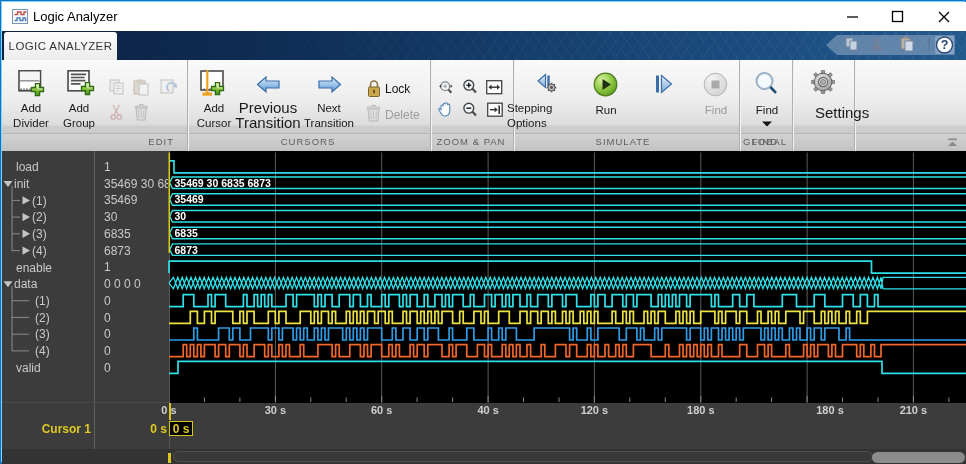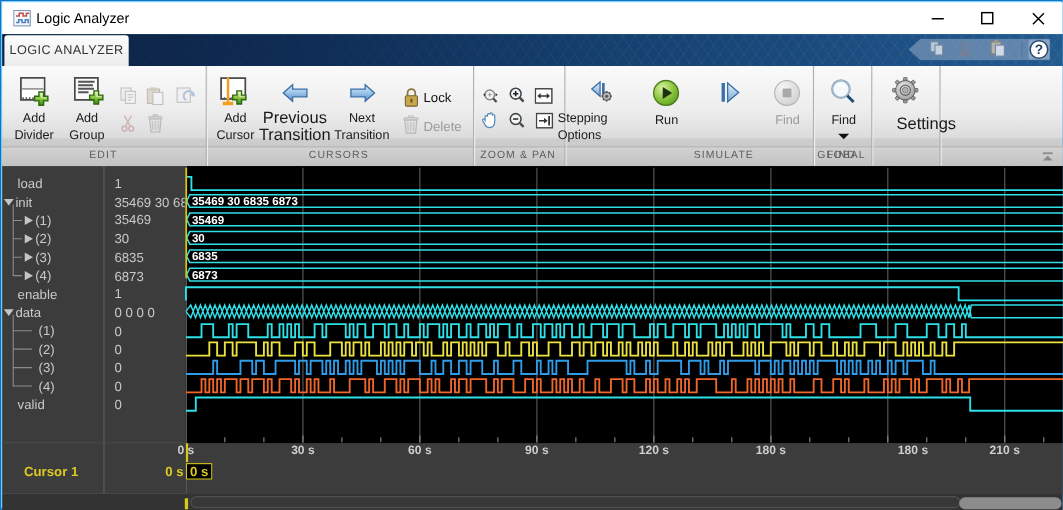--- a/index.html
+++ b/index.html
@@ -73,24 +73,24 @@
   </div>
  </div>
  <div id="bar">
   <div class="strip"></div>
   <div style="position:absolute;left:185px;top:0;width:1px;height:91px;background:#b0b0b0;box-shadow:1px 0 0 #f2f2f2"></div>
 <div style="position:absolute;left:428px;top:0;width:1px;height:91px;background:#b0b0b0;box-shadow:1px 0 0 #f2f2f2"></div>
 <div style="position:absolute;left:511px;top:0;width:1px;height:91px;background:#b0b0b0;box-shadow:1px 0 0 #f2f2f2"></div>
 <div style="position:absolute;left:737px;top:0;width:1px;height:91px;background:#b0b0b0;box-shadow:1px 0 0 #f2f2f2"></div>
 <div style="position:absolute;left:790px;top:0;width:1px;height:91px;background:#b0b0b0;box-shadow:1px 0 0 #f2f2f2"></div>
 <div style="position:absolute;left:852px;top:0;width:1px;height:91px;background:#b0b0b0;box-shadow:1px 0 0 #f2f2f2"></div>
-  <div style="position:absolute;left:92px;top:76px;width:160px;margin-left:-80px;text-align:center;font-size:9.5px;letter-spacing:1px;color:#5c5c5c">EDIT</div>
+  <div style="position:absolute;left:92px;top:76px;width:160px;margin-left:-80px;text-align:right;font-size:9.5px;letter-spacing:1px;color:#5c5c5c">EDIT</div>
 <div style="position:absolute;left:306px;top:76px;width:160px;margin-left:-80px;text-align:center;font-size:9.5px;letter-spacing:1px;color:#5c5c5c">CURSORS</div>
 <div style="position:absolute;left:469px;top:76px;width:160px;margin-left:-80px;text-align:center;font-size:9.5px;letter-spacing:1px;color:#5c5c5c">ZOOM &amp; PAN</div>
-<div style="position:absolute;left:656px;top:76px;width:160px;margin-left:-80px;text-align:center;font-size:9.5px;letter-spacing:1px;color:#5c5c5c">SIMULATE</div>
+<div style="position:absolute;left:621px;top:76px;width:160px;margin-left:-80px;text-align:center;font-size:9.5px;letter-spacing:1px;color:#5c5c5c">SIMULATE</div>
 <div style="position:absolute;left:763px;top:76px;width:160px;margin-left:-80px;text-align:center;font-size:9.5px;letter-spacing:1px;color:#5c5c5c">FIND</div>
 <div style="position:absolute;left:821px;top:76px;width:160px;margin-left:-80px;text-align:left;font-size:9.5px;letter-spacing:1px;color:#5c5c5c">GLOBAL</div>
   <svg style="position:absolute;left:16px;top:10px" width="28" height="28" viewBox="0 0 28 28">
         <rect x="1" y="0.8" width="21.5" height="20" fill="#fff" stroke="#4a4a4a" stroke-width="1.6"></rect>
         <rect x="2" y="1.8" width="19.5" height="8.5" fill="#f4f4f4"></rect>
         <path d="M2 10.8 H21.5" stroke="#9a9a9a" stroke-width="1.6"></path>
         <path d="M3 20 v-1.6 M6 20 v-1.6 M9 20 v-1.6 M12 20 v-1.6" stroke="#555" stroke-width="1.4"></path>
         <defs>
           <linearGradient id="gpg" x1="0" y1="0" x2="0" y2="1">
             <stop offset="0" stop-color="#d9f0a4"></stop>
@@ -433,27 +433,27 @@
 <path d="M168 305.6 L182.2 305.6 L182.2 293.6 L192.8 293.6 L192.8 305.6 L207 305.6 L207 293.6 L210.5 293.6 L210.5 305.6 L214.1 305.6 L214.1 293.6 L224.7 293.6 L224.7 305.6 L242.4 305.6 L242.4 293.6 L246 293.6 L246 305.6 L253.1 305.6 L253.1 293.6 L256.6 293.6 L256.6 305.6 L260.2 305.6 L260.2 293.6 L263.7 293.6 L263.7 305.6 L267.3 305.6 L267.3 293.6 L270.8 293.6 L270.8 305.6 L285 305.6 L285 293.6 L292.1 293.6 L292.1 305.6 L295.6 305.6 L295.6 293.6 L313.3 293.6 L313.3 305.6 L316.9 305.6 L316.9 293.6 L320.4 293.6 L320.4 305.6 L324 305.6 L324 293.6 L331.1 293.6 L331.1 305.6 L338.2 305.6 L338.2 293.6 L348.8 293.6 L348.8 305.6 L352.3 305.6 L352.3 293.6 L359.4 293.6 L359.4 305.6 L366.5 305.6 L366.5 293.6 L370.1 293.6 L370.1 305.6 L380.7 305.6 L380.7 293.6 L384.2 293.6 L384.2 305.6 L387.8 305.6 L387.8 293.6 L398.4 293.6 L398.4 305.6 L402 305.6 L402 293.6 L405.5 293.6 L405.5 305.6 L409.1 305.6 L409.1 293.6 L416.2 293.6 L416.2 305.6 L423.2 305.6 L423.2 293.6 L426.8 293.6 L426.8 305.6 L433.9 305.6 L433.9 293.6 L441 293.6 L441 305.6 L444.5 305.6 L444.5 293.6 L448.1 293.6 L448.1 305.6 L451.6 305.6 L451.6 293.6 L462.2 293.6 L462.2 305.6 L469.3 305.6 L469.3 293.6 L472.9 293.6 L472.9 305.6 L483.5 305.6 L483.5 293.6 L490.6 293.6 L490.6 305.6 L494.1 305.6 L494.1 293.6 L501.2 293.6 L501.2 305.6 L504.8 305.6 L504.8 293.6 L508.3 293.6 L508.3 305.6 L511.9 305.6 L511.9 293.6 L519 293.6 L519 305.6 L526 305.6 L526 293.6 L529.6 293.6 L529.6 305.6 L536.7 305.6 L536.7 293.6 L547.3 293.6 L547.3 305.6 L550.9 305.6 L550.9 293.6 L561.5 293.6 L561.5 305.6 L565 305.6 L565 293.6 L575.7 293.6 L575.7 305.6 L589.9 305.6 L589.9 293.6 L593.4 293.6 L593.4 305.6 L596.9 305.6 L596.9 293.6 L604 293.6 L604 305.6 L611.1 305.6 L611.1 293.6 L621.8 293.6 L621.8 305.6 L625.3 305.6 L625.3 293.6 L632.4 293.6 L632.4 305.6 L635.9 305.6 L635.9 293.6 L650.1 293.6 L650.1 305.6 L657.2 305.6 L657.2 293.6 L660.8 293.6 L660.8 305.6 L664.3 305.6 L664.3 293.6 L667.8 293.6 L667.8 305.6 L671.4 305.6 L671.4 293.6 L674.9 293.6 L674.9 305.6 L678.5 305.6 L678.5 293.6 L685.6 293.6 L685.6 305.6 L689.1 305.6 L689.1 293.6 L710.4 293.6 L710.4 305.6 L713.9 305.6 L713.9 293.6 L717.5 293.6 L717.5 305.6 L731.7 305.6 L731.7 293.6 L738.7 293.6 L738.7 305.6 L745.8 305.6 L745.8 293.6 L752.9 293.6 L752.9 305.6 L781.3 305.6 L781.3 293.6 L795.5 293.6 L795.5 305.6 L813.2 305.6 L813.2 293.6 L823.8 293.6 L823.8 305.6 L841.5 305.6 L841.5 293.6 L852.2 293.6 L852.2 305.6 L859.3 305.6 L859.3 293.6 L866.4 293.6 L866.4 305.6 L873.5 305.6 L873.5 293.6 L877 293.6 L877 305.6 L880 305.6 L966 305.6" fill="none" stroke="#2ee1e8" stroke-width="1.7"></path>
 <path d="M168 322.3 L189.3 322.3 L189.3 310.3 L196.4 310.3 L196.4 322.3 L203.4 322.3 L203.4 310.3 L210.5 310.3 L210.5 322.3 L214.1 322.3 L214.1 310.3 L231.8 310.3 L231.8 322.3 L238.9 322.3 L238.9 310.3 L242.4 310.3 L242.4 322.3 L246 322.3 L246 310.3 L253.1 310.3 L253.1 322.3 L267.3 322.3 L267.3 310.3 L274.3 310.3 L274.3 322.3 L277.9 322.3 L277.9 310.3 L285 310.3 L285 322.3 L299.2 322.3 L299.2 310.3 L309.8 310.3 L309.8 322.3 L313.3 322.3 L313.3 310.3 L316.9 310.3 L316.9 322.3 L320.4 322.3 L320.4 310.3 L327.5 310.3 L327.5 322.3 L331.1 322.3 L331.1 310.3 L334.6 310.3 L334.6 322.3 L345.3 322.3 L345.3 310.3 L348.8 310.3 L348.8 322.3 L352.3 322.3 L352.3 310.3 L355.9 310.3 L355.9 322.3 L359.4 322.3 L359.4 310.3 L363 310.3 L363 322.3 L366.5 322.3 L366.5 310.3 L373.6 310.3 L373.6 322.3 L377.2 322.3 L377.2 310.3 L384.2 310.3 L384.2 322.3 L387.8 322.3 L387.8 310.3 L391.3 310.3 L391.3 322.3 L402 322.3 L402 310.3 L405.5 310.3 L405.5 322.3 L409.1 322.3 L409.1 310.3 L416.2 310.3 L416.2 322.3 L419.7 322.3 L419.7 310.3 L423.2 310.3 L423.2 322.3 L426.8 322.3 L426.8 310.3 L430.3 310.3 L430.3 322.3 L433.9 322.3 L433.9 310.3 L437.4 310.3 L437.4 322.3 L441 322.3 L441 310.3 L451.6 310.3 L451.6 322.3 L458.7 322.3 L458.7 310.3 L462.2 310.3 L462.2 322.3 L472.9 322.3 L472.9 310.3 L480 310.3 L480 322.3 L483.5 322.3 L483.5 310.3 L487.1 310.3 L487.1 322.3 L497.7 322.3 L497.7 310.3 L508.3 310.3 L508.3 322.3 L519 322.3 L519 310.3 L526 310.3 L526 322.3 L529.6 322.3 L529.6 310.3 L536.7 310.3 L536.7 322.3 L540.2 322.3 L540.2 310.3 L547.3 310.3 L547.3 322.3 L550.9 322.3 L550.9 310.3 L554.4 310.3 L554.4 322.3 L561.5 322.3 L561.5 310.3 L565 310.3 L565 322.3 L568.6 322.3 L568.6 310.3 L572.1 310.3 L572.1 322.3 L579.2 322.3 L579.2 310.3 L582.8 310.3 L582.8 322.3 L586.3 322.3 L586.3 310.3 L589.9 310.3 L589.9 322.3 L593.4 322.3 L593.4 310.3 L596.9 310.3 L596.9 322.3 L611.1 322.3 L611.1 310.3 L614.7 310.3 L614.7 322.3 L621.8 322.3 L621.8 310.3 L625.3 310.3 L625.3 322.3 L628.8 322.3 L628.8 310.3 L632.4 310.3 L632.4 322.3 L643 322.3 L643 310.3 L646.6 310.3 L646.6 322.3 L650.1 322.3 L650.1 310.3 L653.7 310.3 L653.7 322.3 L657.2 322.3 L657.2 310.3 L664.3 310.3 L664.3 322.3 L674.9 322.3 L674.9 310.3 L678.5 310.3 L678.5 322.3 L682 322.3 L682 310.3 L685.6 310.3 L685.6 322.3 L689.1 322.3 L689.1 310.3 L692.7 310.3 L692.7 322.3 L699.7 322.3 L699.7 310.3 L713.9 310.3 L713.9 322.3 L717.5 322.3 L717.5 310.3 L721 310.3 L721 322.3 L724.6 322.3 L724.6 310.3 L735.2 310.3 L735.2 322.3 L738.7 322.3 L738.7 310.3 L745.8 310.3 L745.8 322.3 L756.5 322.3 L756.5 310.3 L760 310.3 L760 322.3 L767.1 322.3 L767.1 310.3 L770.6 310.3 L770.6 322.3 L774.2 322.3 L774.2 310.3 L777.7 310.3 L777.7 322.3 L784.8 322.3 L784.8 310.3 L799 310.3 L799 322.3 L802.6 322.3 L802.6 310.3 L813.2 310.3 L813.2 322.3 L820.3 322.3 L820.3 310.3 L823.8 310.3 L823.8 322.3 L827.4 322.3 L827.4 310.3 L830.9 310.3 L830.9 322.3 L834.5 322.3 L834.5 310.3 L838 310.3 L838 322.3 L845.1 322.3 L845.1 310.3 L848.6 310.3 L848.6 322.3 L855.7 322.3 L855.7 310.3 L859.3 310.3 L859.3 322.3 L866.4 322.3 L866.4 310.3 L880 310.3 L966 310.3" fill="none" stroke="#ece340" stroke-width="1.7"></path>
 <path d="M168 339 L192.8 339 L192.8 327 L196.4 327 L196.4 339 L217.6 339 L217.6 327 L228.3 327 L228.3 339 L231.8 339 L231.8 327 L238.9 327 L238.9 339 L249.5 339 L249.5 327 L267.3 327 L267.3 339 L270.8 339 L270.8 327 L277.9 327 L277.9 339 L281.4 339 L281.4 327 L292.1 327 L292.1 339 L295.6 339 L295.6 327 L299.2 327 L299.2 339 L302.7 339 L302.7 327 L306.3 327 L306.3 339 L313.3 339 L313.3 327 L316.9 327 L316.9 339 L320.4 339 L320.4 327 L324 327 L324 339 L327.5 339 L327.5 327 L341.7 327 L341.7 339 L345.3 339 L345.3 327 L348.8 327 L348.8 339 L352.3 339 L352.3 327 L355.9 327 L355.9 339 L359.4 339 L359.4 327 L363 327 L363 339 L366.5 339 L366.5 327 L380.7 327 L380.7 339 L391.3 339 L391.3 327 L394.9 327 L394.9 339 L402 339 L402 327 L409.1 327 L409.1 339 L416.2 339 L416.2 327 L423.2 327 L423.2 339 L426.8 339 L426.8 327 L437.4 327 L437.4 339 L448.1 339 L448.1 327 L451.6 327 L451.6 339 L465.8 339 L465.8 327 L472.9 327 L472.9 339 L487.1 339 L487.1 327 L490.6 327 L490.6 339 L497.7 339 L497.7 327 L501.2 327 L501.2 339 L504.8 339 L504.8 327 L515.4 327 L515.4 339 L533.1 339 L533.1 327 L568.6 327 L568.6 339 L572.1 339 L572.1 327 L575.7 327 L575.7 339 L586.3 339 L586.3 327 L589.9 327 L589.9 339 L596.9 339 L596.9 327 L618.2 327 L618.2 339 L625.3 339 L625.3 327 L635.9 327 L635.9 339 L639.5 339 L639.5 327 L643 327 L643 339 L653.7 339 L653.7 327 L657.2 327 L657.2 339 L660.8 339 L660.8 327 L685.6 327 L685.6 339 L689.1 339 L689.1 327 L699.7 327 L699.7 339 L703.3 339 L703.3 327 L706.8 327 L706.8 339 L710.4 339 L710.4 327 L717.5 327 L717.5 339 L721 339 L721 327 L724.6 327 L724.6 339 L728.1 339 L728.1 327 L731.7 327 L731.7 339 L735.2 339 L735.2 327 L738.7 327 L738.7 339 L742.3 339 L742.3 327 L760 327 L760 339 L763.6 339 L763.6 327 L767.1 327 L767.1 339 L770.6 339 L770.6 327 L774.2 327 L774.2 339 L777.7 339 L777.7 327 L781.3 327 L781.3 339 L788.4 339 L788.4 327 L791.9 327 L791.9 339 L795.5 339 L795.5 327 L799 327 L799 339 L806.1 339 L806.1 327 L809.6 327 L809.6 339 L813.2 339 L813.2 327 L820.3 327 L820.3 339 L823.8 339 L823.8 327 L838 327 L838 339 L845.1 339 L845.1 327 L848.6 327 L848.6 339 L858 339 L966 339" fill="none" stroke="#2f9ce8" stroke-width="1.7"></path>
 <path d="M168 355.7 L182.2 355.7 L182.2 343.7 L185.7 343.7 L185.7 355.7 L189.3 355.7 L189.3 343.7 L192.8 343.7 L192.8 355.7 L196.4 355.7 L196.4 343.7 L199.9 343.7 L199.9 355.7 L203.4 355.7 L203.4 343.7 L214.1 343.7 L214.1 355.7 L217.6 355.7 L217.6 343.7 L224.7 343.7 L224.7 355.7 L228.3 355.7 L228.3 343.7 L238.9 343.7 L238.9 355.7 L242.4 355.7 L242.4 343.7 L246 343.7 L246 355.7 L253.1 355.7 L253.1 343.7 L263.7 343.7 L263.7 355.7 L267.3 355.7 L267.3 343.7 L270.8 343.7 L270.8 355.7 L277.9 355.7 L277.9 343.7 L281.4 343.7 L281.4 355.7 L285 355.7 L285 343.7 L288.5 343.7 L288.5 355.7 L299.2 355.7 L299.2 343.7 L302.7 343.7 L302.7 355.7 L316.9 355.7 L316.9 343.7 L331.1 343.7 L331.1 355.7 L334.6 355.7 L334.6 343.7 L338.2 343.7 L338.2 355.7 L348.8 355.7 L348.8 343.7 L359.4 343.7 L359.4 355.7 L363 355.7 L363 343.7 L366.5 343.7 L366.5 355.7 L370.1 355.7 L370.1 343.7 L380.7 343.7 L380.7 355.7 L387.8 355.7 L387.8 343.7 L391.3 343.7 L391.3 355.7 L394.9 355.7 L394.9 343.7 L398.4 343.7 L398.4 355.7 L409.1 355.7 L409.1 343.7 L412.6 343.7 L412.6 355.7 L416.2 355.7 L416.2 343.7 L423.2 343.7 L423.2 355.7 L426.8 355.7 L426.8 343.7 L441 343.7 L441 355.7 L448.1 355.7 L448.1 343.7 L451.6 343.7 L451.6 355.7 L455.1 355.7 L455.1 343.7 L465.8 343.7 L465.8 355.7 L476.4 355.7 L476.4 343.7 L483.5 343.7 L483.5 355.7 L487.1 355.7 L487.1 343.7 L490.6 343.7 L490.6 355.7 L501.2 355.7 L501.2 343.7 L504.8 343.7 L504.8 355.7 L508.3 355.7 L508.3 343.7 L511.9 343.7 L511.9 355.7 L515.4 355.7 L515.4 343.7 L519 343.7 L519 355.7 L526 355.7 L526 343.7 L529.6 343.7 L529.6 355.7 L540.2 355.7 L540.2 343.7 L543.8 343.7 L543.8 355.7 L554.4 355.7 L554.4 343.7 L565 343.7 L565 355.7 L568.6 355.7 L568.6 343.7 L575.7 343.7 L575.7 355.7 L586.3 355.7 L586.3 343.7 L589.9 343.7 L589.9 355.7 L593.4 355.7 L593.4 343.7 L596.9 343.7 L596.9 355.7 L604 355.7 L604 343.7 L607.6 343.7 L607.6 355.7 L614.7 355.7 L614.7 343.7 L618.2 343.7 L618.2 355.7 L621.8 355.7 L621.8 343.7 L625.3 343.7 L625.3 355.7 L632.4 355.7 L632.4 343.7 L650.1 343.7 L650.1 355.7 L664.3 355.7 L664.3 343.7 L667.8 343.7 L667.8 355.7 L678.5 355.7 L678.5 343.7 L682 343.7 L682 355.7 L685.6 355.7 L685.6 343.7 L689.1 343.7 L689.1 355.7 L692.7 355.7 L692.7 343.7 L696.2 343.7 L696.2 355.7 L699.7 355.7 L699.7 343.7 L703.3 343.7 L703.3 355.7 L706.8 355.7 L706.8 343.7 L710.4 343.7 L710.4 355.7 L717.5 355.7 L717.5 343.7 L721 343.7 L721 355.7 L738.7 355.7 L738.7 343.7 L745.8 343.7 L745.8 355.7 L756.5 355.7 L756.5 343.7 L763.6 343.7 L763.6 355.7 L767.1 355.7 L767.1 343.7 L770.6 343.7 L770.6 355.7 L784.8 355.7 L784.8 343.7 L788.4 343.7 L788.4 355.7 L802.6 355.7 L802.6 343.7 L806.1 343.7 L806.1 355.7 L809.6 355.7 L809.6 343.7 L813.2 343.7 L813.2 355.7 L816.7 355.7 L816.7 343.7 L827.4 343.7 L827.4 355.7 L830.9 355.7 L830.9 343.7 L834.5 343.7 L834.5 355.7 L841.5 355.7 L841.5 343.7 L855.7 343.7 L855.7 355.7 L859.3 355.7 L859.3 343.7 L862.8 343.7 L862.8 355.7 L869.9 355.7 L869.9 343.7 L873.5 343.7 L873.5 355.7 L880 355.7 L880 343.7 L966 343.7" fill="none" stroke="#f1672a" stroke-width="1.7"></path>
 <path d="M168 372.4 L177 372.4 L177 360.4 L881 360.4 L881 372.4 L966 372.4" fill="none" stroke="#2ee1e8" stroke-width="1.7"></path>
 <line x1="168.3" y1="151.5" x2="168.3" y2="252" stroke="#d8c71c" stroke-width="1.6"></line>
 </svg>
   <div class="axlab" style="left:137px">0 s</div>
 <div class="axlab" style="left:243.4px">30 s</div>
 <div class="axlab" style="left:349.7px">60 s</div>
-<div class="axlab" style="left:456.1px">90 s</div>
+<div class="axlab" style="left:456.1px">40 s</div>
 <div class="axlab" style="left:562.4px">120 s</div>
 <div class="axlab" style="left:668.8px">180 s</div>
 <div class="axlab" style="left:798px">180 s</div>
 <div class="axlab" style="left:881.4px">210 s</div>
   <div id="cursrow">
-    <div style="position:absolute;left:0px;top:0;width:89px;text-align:center">Cursor 1</div>
+    <div style="position:absolute;left:0px;top:0;width:89px;text-align:right">Cursor 1</div>
     <div style="position:absolute;left:95px;top:0;width:70px;text-align:right">0 s</div>
     <div style="position:absolute;left:167px;top:-1px;width:24px;height:15px;background:#000;border:1.5px solid #d8c71c;text-align:center;line-height:14px">0 s</div>
   </div>
  </div>
  <div id="scroll">
   <div style="position:absolute;left:171px;top:2px;width:700px;height:11px;background:#383838;border:1px solid #505050;border-radius:6px"></div>
   <div style="position:absolute;left:870px;top:3px;width:93px;height:11px;background:#8c8c8c;border-radius:6px"></div>
   <div style="position:absolute;left:166px;top:4px;width:3px;height:10px;background:#d8c71c"></div>
  </div>
 </div>

